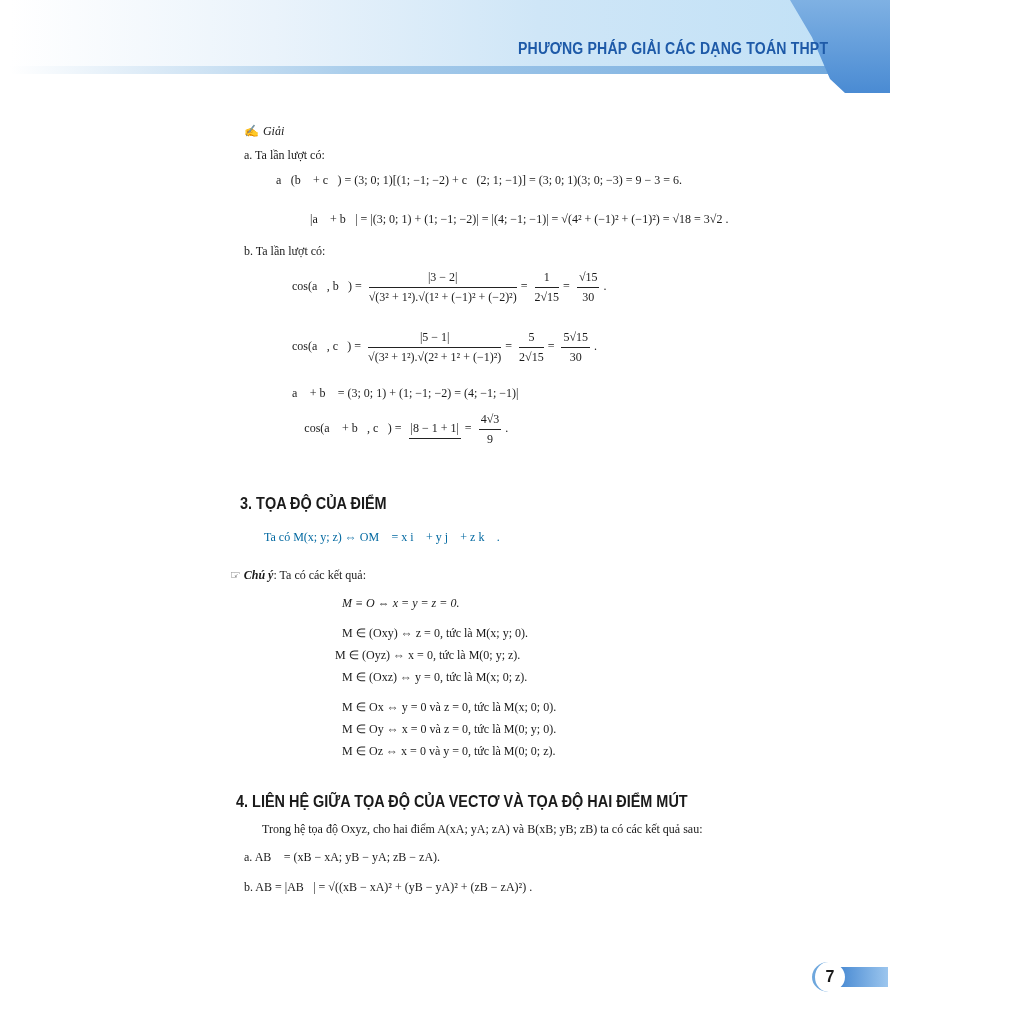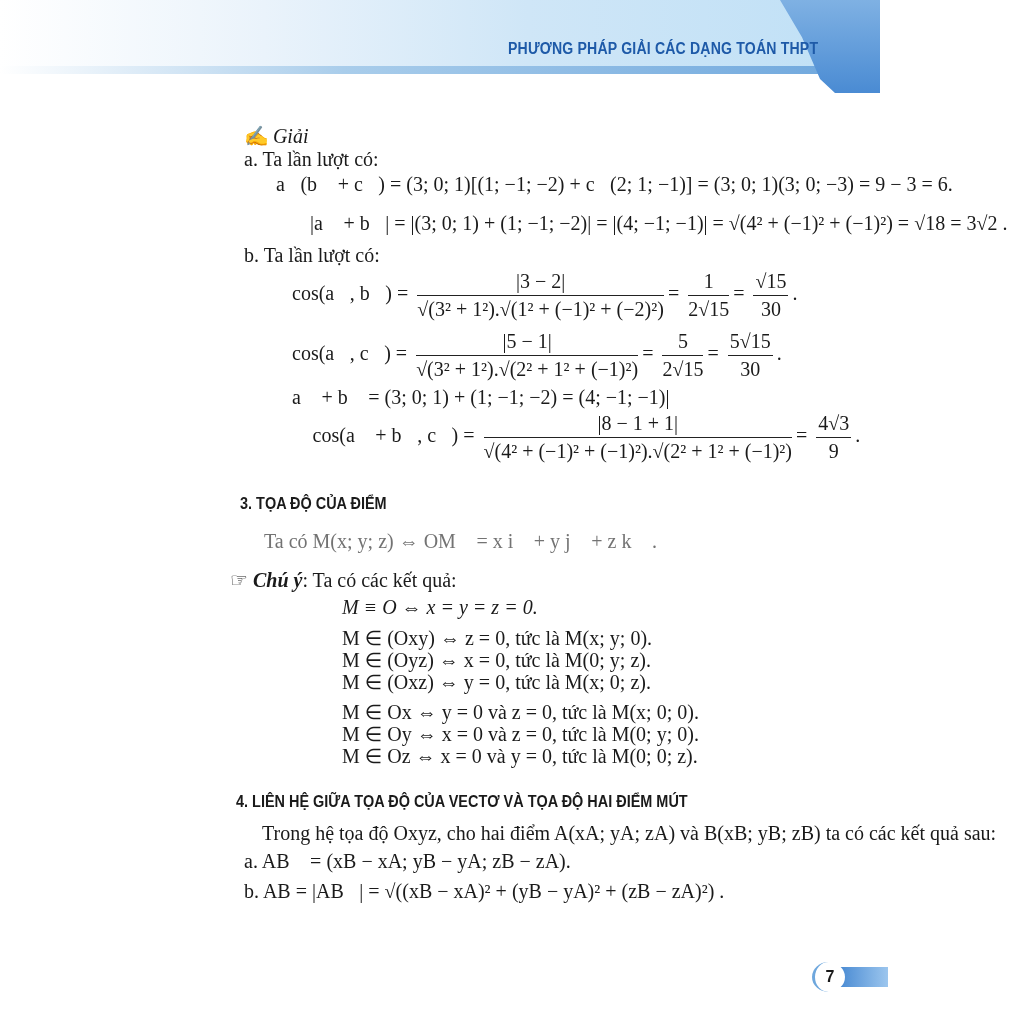--- a/index.html
+++ b/index.html
@@ -1,27 +1,27 @@
 <!DOCTYPE html>
 <html><head>
 <meta charset="utf-8">
 <style>
   html,body{margin:0;padding:0;}
   body{width:1024px;height:1024px;background:#fff;position:relative;overflow:hidden;font-family:"Liberation Serif",serif;color:#1a1a1a;}
-  .header{position:absolute;left:0;top:0;width:944px;height:100px;}
+  .header{position:absolute;left:10px;top:0;width:944px;height:100px;}
   .hdr-band{position:absolute;left:0;top:0;width:880px;height:70px;background:linear-gradient(90deg,#ffffff 0%,#eaf3fb 30%,#cfe6f7 60%,#bfe0f6 100%);}
   .hdr-stripe{position:absolute;left:0;top:66px;width:860px;height:8px;background:linear-gradient(90deg,#ffffff 0%,#a9cdeb 40%,#6ea7dd 100%);}
   .hdr-tab{position:absolute;left:780px;top:0;width:100px;height:93px;background:linear-gradient(180deg,#7fb1e3,#4a8bd3);clip-path:polygon(0 0,100% 0,100% 100%,55% 100%,40% 85%,22% 40%);}
   .hdr-title{position:absolute;left:508px;top:40px;font-family:"Liberation Sans",sans-serif;font-weight:bold;font-size:16px;color:#1e5aa8;letter-spacing:0.2px;transform:scaleX(0.88);transform-origin:left;}
   .content{position:absolute;left:0;top:0;width:1024px;}
-  .line{position:absolute;font-size:20px;white-space:nowrap;}
+  .line{position:absolute;font-size:12px;white-space:nowrap;}
   .solve{left:244px;top:124px;font-style:italic;}
   .solve .ico{font-style:normal;margin-right:4px;}
   .h{position:absolute;font-family:"Liberation Sans",sans-serif;font-weight:bold;font-size:17px;transform:scaleX(0.85);transform-origin:left;white-space:nowrap;}
-  .blue{color:#737373;font-family:Liberation Serif, serif;}
+  .blue{color:#0369a1;font-family:Liberation Serif, serif;}
   .frac{display:inline-block;vertical-align:middle;text-align:center;margin:0 4px;}
   .frac .num{display:block;border-bottom:1px solid #222;padding:0 2px 2px;}
   .frac .den{display:block;padding-top:2px;}
   .note b{font-style:italic;}
   .page{position:absolute;left:812px;top:962px;}
   .page .circ{position:absolute;left:0;top:0;width:30px;height:30px;border-radius:50%;border-left:3px solid #6ea7dd;background:#fff;text-align:center;line-height:30px;font-family:"Liberation Sans",sans-serif;font-weight:bold;font-size:16px;}
   .page .bar{position:absolute;left:28px;top:5px;width:48px;height:20px;background:linear-gradient(90deg,#4a8bd3,#9cc6ee);}
 </style>
 </head>
 <body>
@@ -53,32 +53,32 @@
     <span>cos(a⃗, c⃗) =</span>
     <span class="frac"><span class="num">|5 − 1|</span><span class="den">√(3² + 1²).√(2² + 1² + (−1)²)</span></span>=
     <span class="frac"><span class="num">5</span><span class="den">2√15</span></span>=
     <span class="frac"><span class="num">5√15</span><span class="den">30</span></span>.
   </div>
 
   <div class="line" style="left:292px;top:386px;">a⃗ + b⃗ = (3; 0; 1) + (1; −1; −2) = (4; −1; −1)|</div>
 
   <div class="line" style="left:292px;top:412px;">
     <span>⇒ cos(a⃗ + b⃗, c⃗) =</span>
-    <span class="frac"><span class="num">|8 − 1 + 1|</span><span class="den">√(4² + (−1)² + (−1)²).√(2² + 1² + (−1)²)</span></span>=
+    <span class="frac"><span class="num">|8 − 1 + 1|</span></span>=
     <span class="frac"><span class="num">4√3</span><span class="den">9</span></span>.
   </div>
 
   <div class="h" style="left:240px;top:494px;">3. TỌA ĐỘ CỦA ĐIỂM</div>
   <div class="line blue" style="left:264px;top:530px;">Ta có M(x; y; z) ⇔ OM⃗ = x i⃗ + y j⃗ + z k⃗ .</div>
 
   <div class="line note" style="left:230px;top:568px;"><span>☞</span> <b>Chú ý</b><span>: Ta có các kết quả:</span></div>
 
   <div class="line" style="left:342px;top:596px;font-style:italic;">M ≡ O ⇔ x = y = z = 0.</div>
   <div class="line" style="left:342px;top:626px;">M ∈ (Oxy) ⇔ z = 0, tức là M(x; y; 0).</div>
-  <div class="line" style="left:342px;top:648px;">M ∈ (Oyz) ⇔ x = 0, tức là M(0; y; z).</div>
+  <div class="line" style="left:335px;top:648px;">M ∈ (Oyz) ⇔ x = 0, tức là M(0; y; z).</div>
   <div class="line" style="left:342px;top:670px;">M ∈ (Oxz) ⇔ y = 0, tức là M(x; 0; z).</div>
   <div class="line" style="left:342px;top:700px;">M ∈ Ox ⇔ y = 0 và z = 0, tức là M(x; 0; 0).</div>
   <div class="line" style="left:342px;top:722px;">M ∈ Oy ⇔ x = 0 và z = 0, tức là M(0; y; 0).</div>
   <div class="line" style="left:342px;top:744px;">M ∈ Oz ⇔ x = 0 và y = 0, tức là M(0; 0; z).</div>
 
   <div class="h" style="left:236px;top:792px;">4. LIÊN HỆ GIỮA TỌA ĐỘ CỦA VECTƠ VÀ TỌA ĐỘ HAI ĐIỂM MÚT</div>
   <div class="line" style="left:262px;top:822px;">Trong hệ tọa độ Oxyz, cho hai điểm A(xA; yA; zA) và B(xB; yB; zB) ta có các kết quả sau:</div>
   <div class="line" style="left:244px;top:850px;">a.   AB⃗ = (xB − xA; yB − yA; zB − zA).</div>
   <div class="line" style="left:244px;top:880px;">b.   AB = |AB⃗| = √((xB − xA)² + (yB − yA)² + (zB − zA)²) .</div>
 </div>

